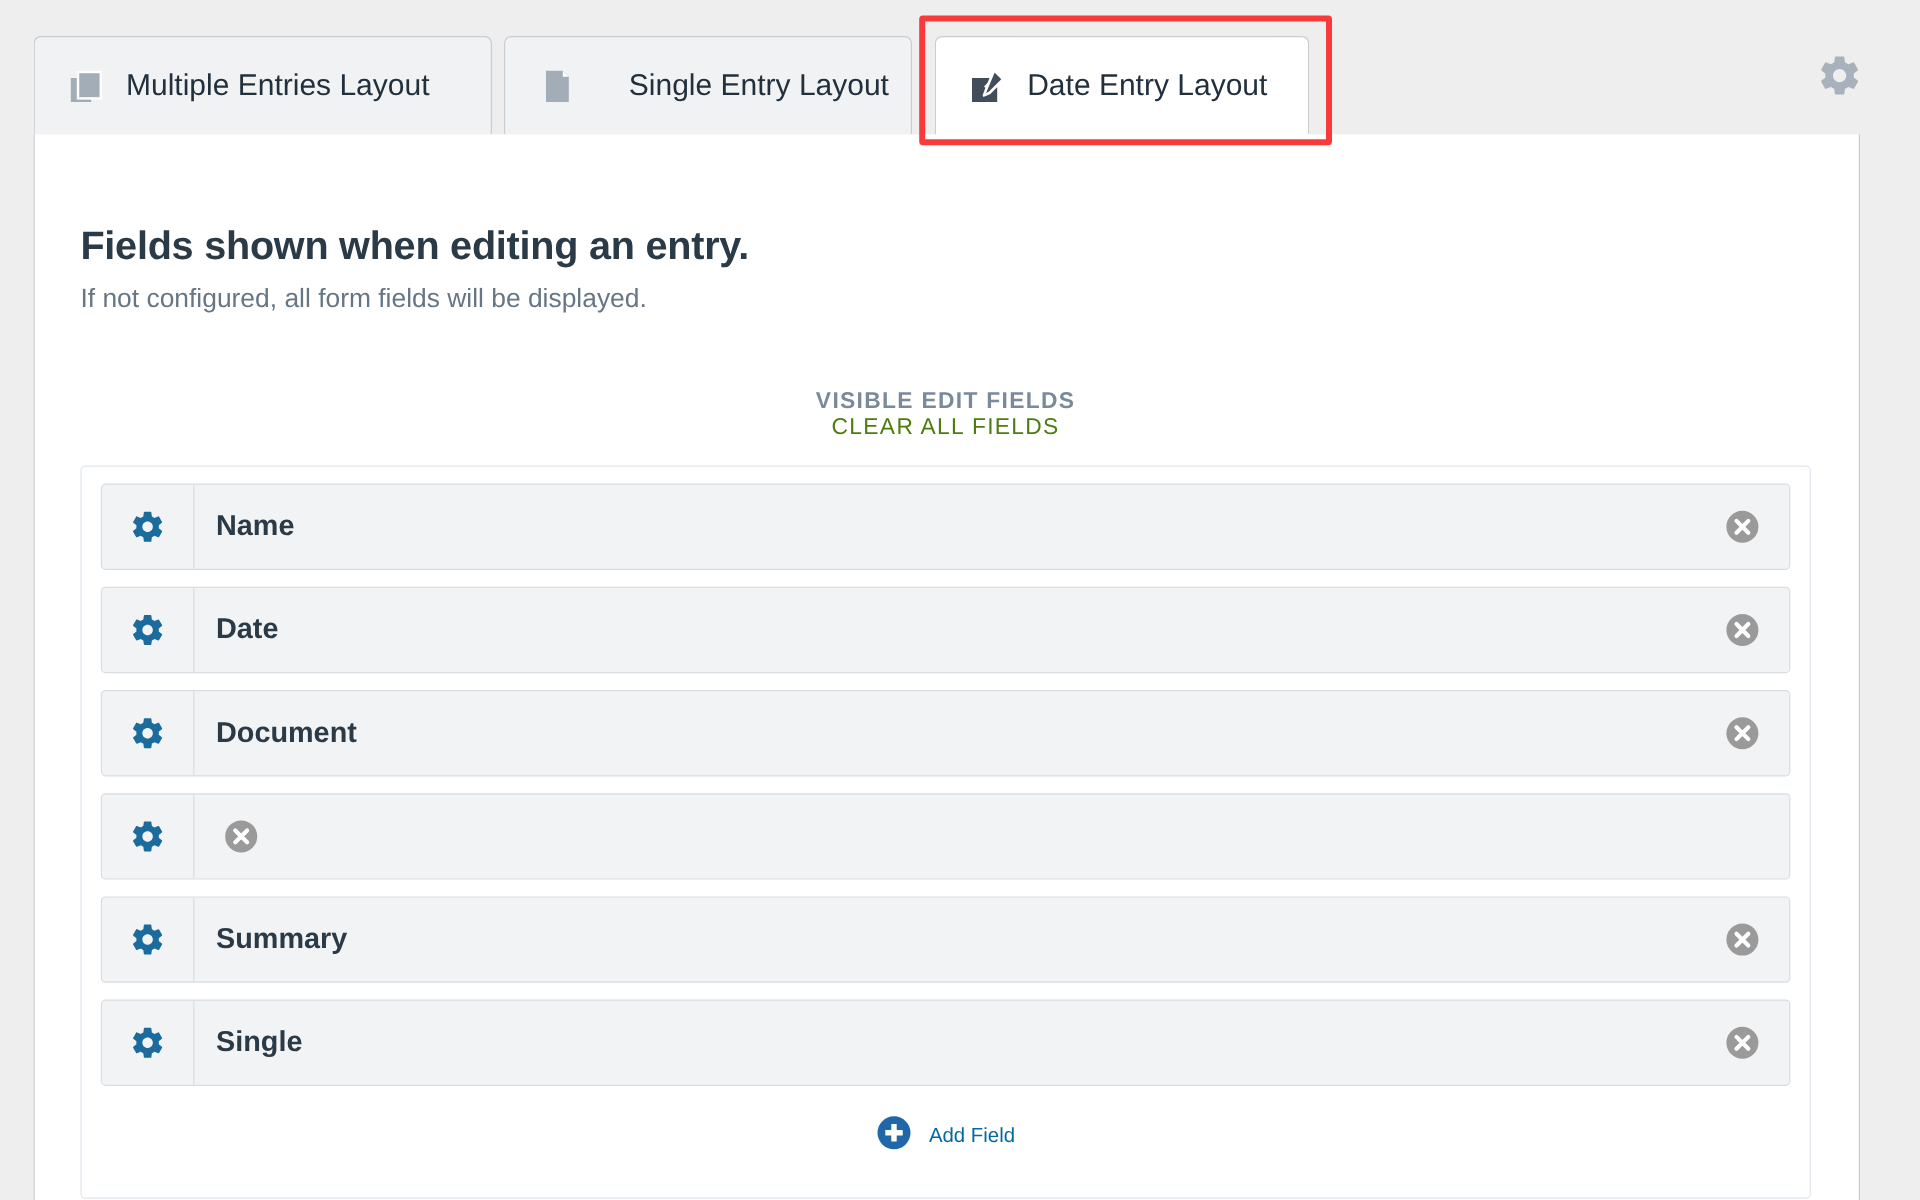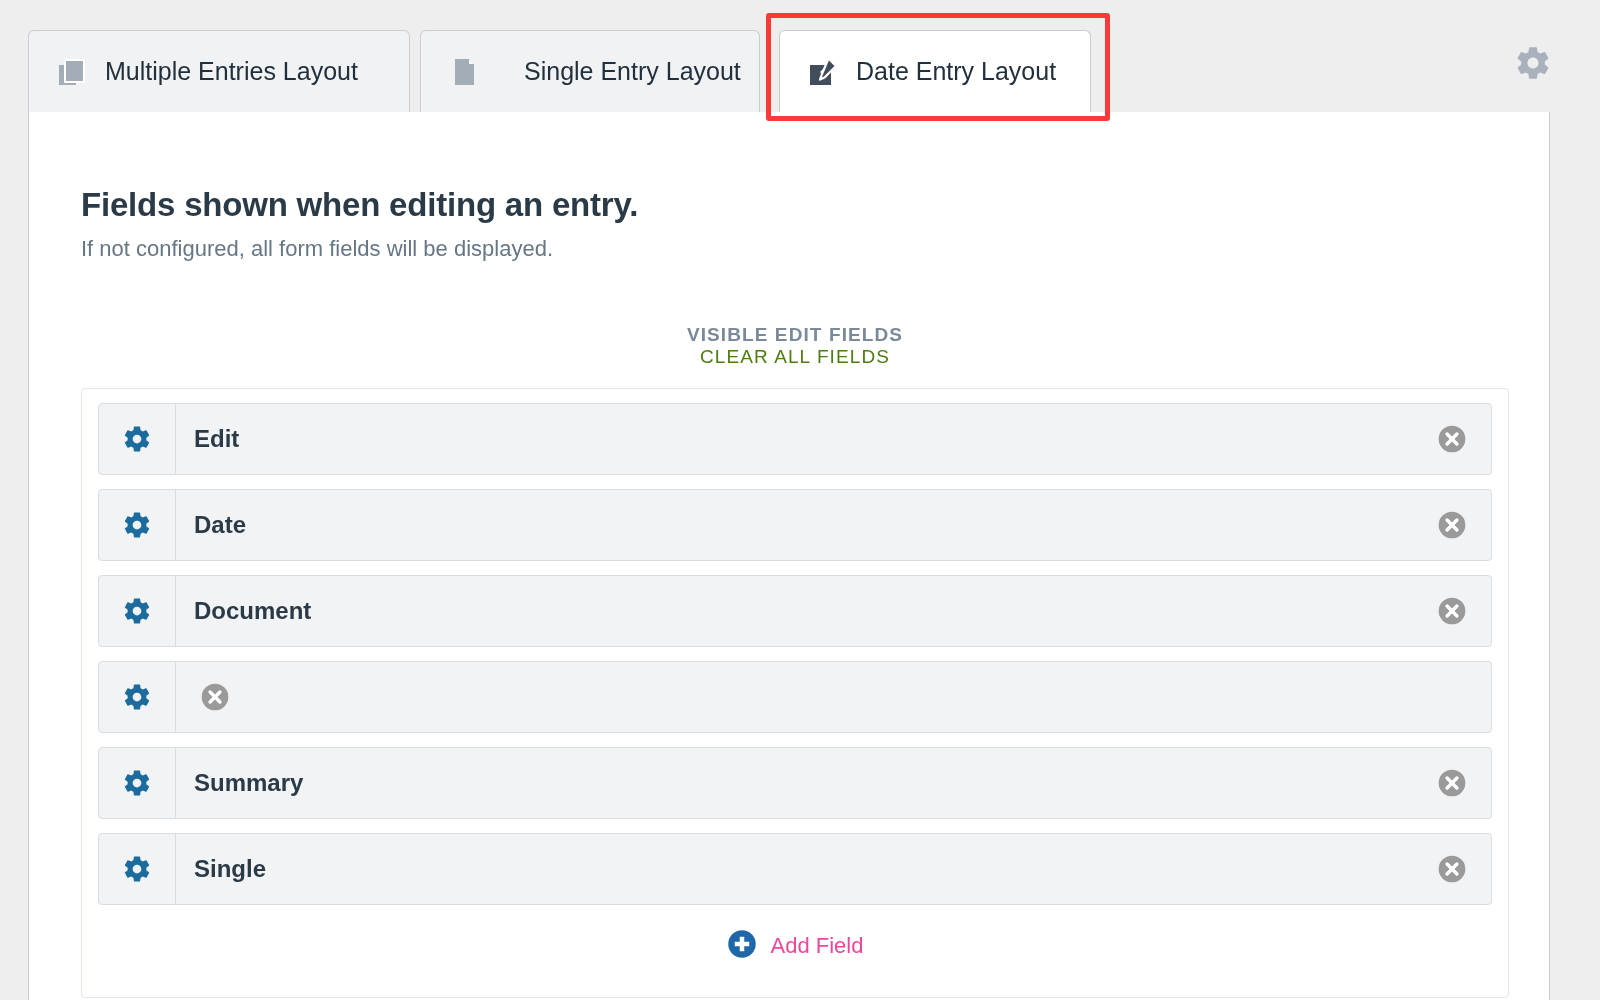--- a/index.html
+++ b/index.html
@@ -108,21 +108,21 @@
     width: 1522px;
     height: 906px;
     background: #ffffff;
     border: 1px solid #c9ccd1;
     border-top: none;
     box-sizing: border-box;
     overflow: hidden;
   }
 
   .panel-inner {
-    padding: 74px 40px 0 52px;
+    padding: 74px 40px 0 38px;
   }
 
   .page-title {
     margin: 0;
     font-size: 33px;
     font-weight: bold;
     color: #2b3a47;
     letter-spacing: -0.2px;
   }
 
@@ -213,22 +213,22 @@
     display: flex;
     align-items: center;
     justify-content: center;
     margin-top: 24px;
     padding-bottom: 34px;
     gap: 14px;
     cursor: pointer;
   }
 
   .add-field-label {
-    font-size: 22px;
-    color: #ec4899;
+    font-size: 17px;
+    color: #0369a1;
   }
 </style>
 </head>
 <body>
 
 <div id="root">
   <div class="window">
 
     <div class="tabstrip">
 
@@ -281,21 +281,21 @@
         </div>
 
         <div class="fields-box">
 
           <div class="field-row">
             <span class="field-gear">
               <svg width="30" height="30" viewBox="0 0 24 24">
                 <path fill="#1b6b9c" d="M19.43 12.98c.04-.32.07-.64.07-.98 0-.34-.03-.66-.07-.98l2.11-1.65c.19-.15.24-.42.12-.64l-2-3.46c-.12-.22-.39-.3-.61-.22l-2.49 1c-.52-.4-1.08-.73-1.69-.98l-.38-2.65C14.46 2.18 14.25 2 14 2h-4c-.25 0-.46.18-.49.42l-.38 2.65c-.61.25-1.17.59-1.69.98l-2.49-1c-.23-.09-.49 0-.61.22l-2 3.46c-.13.22-.07.49.12.64l2.11 1.65c-.04.32-.07.65-.07.98 0 .33.03.66.07.98l-2.11 1.65c-.19.15-.24.42-.12.64l2 3.46c.12.22.39.3.61.22l2.49-1c.52.4 1.08.73 1.69.98l.38 2.65c.3.24.24.42.49.42h4c.25 0 .46-.18.49-.42l.38-2.65c.61-.25 1.17-.59 1.69-.98l2.49 1c.23.09.49 0 .61-.22l2-3.46c.12-.22.07-.49-.12-.64l-2.11-1.65zM12 15.5c-1.93 0-3.5-1.57-3.5-3.5s1.57-3.5 3.5-3.5 3.5 1.57 3.5 3.5-1.57 3.5-3.5 3.5z"></path>
               </svg>
             </span>
-            <span class="field-label">Edit</span>
+            <span class="field-label">Name</span>
             <span class="field-delete">
               <svg width="32" height="32" viewBox="0 0 24 24">
                 <circle cx="12" cy="12" r="10" fill="#9a9a9a"></circle>
                 <path d="M8.3 8.3 L15.7 15.7 M15.7 8.3 L8.3 15.7" stroke="#ffffff" stroke-width="2.6" stroke-linecap="round"></path>
               </svg>
             </span>
           </div>
 
           <div class="field-row">
             <span class="field-gear">

